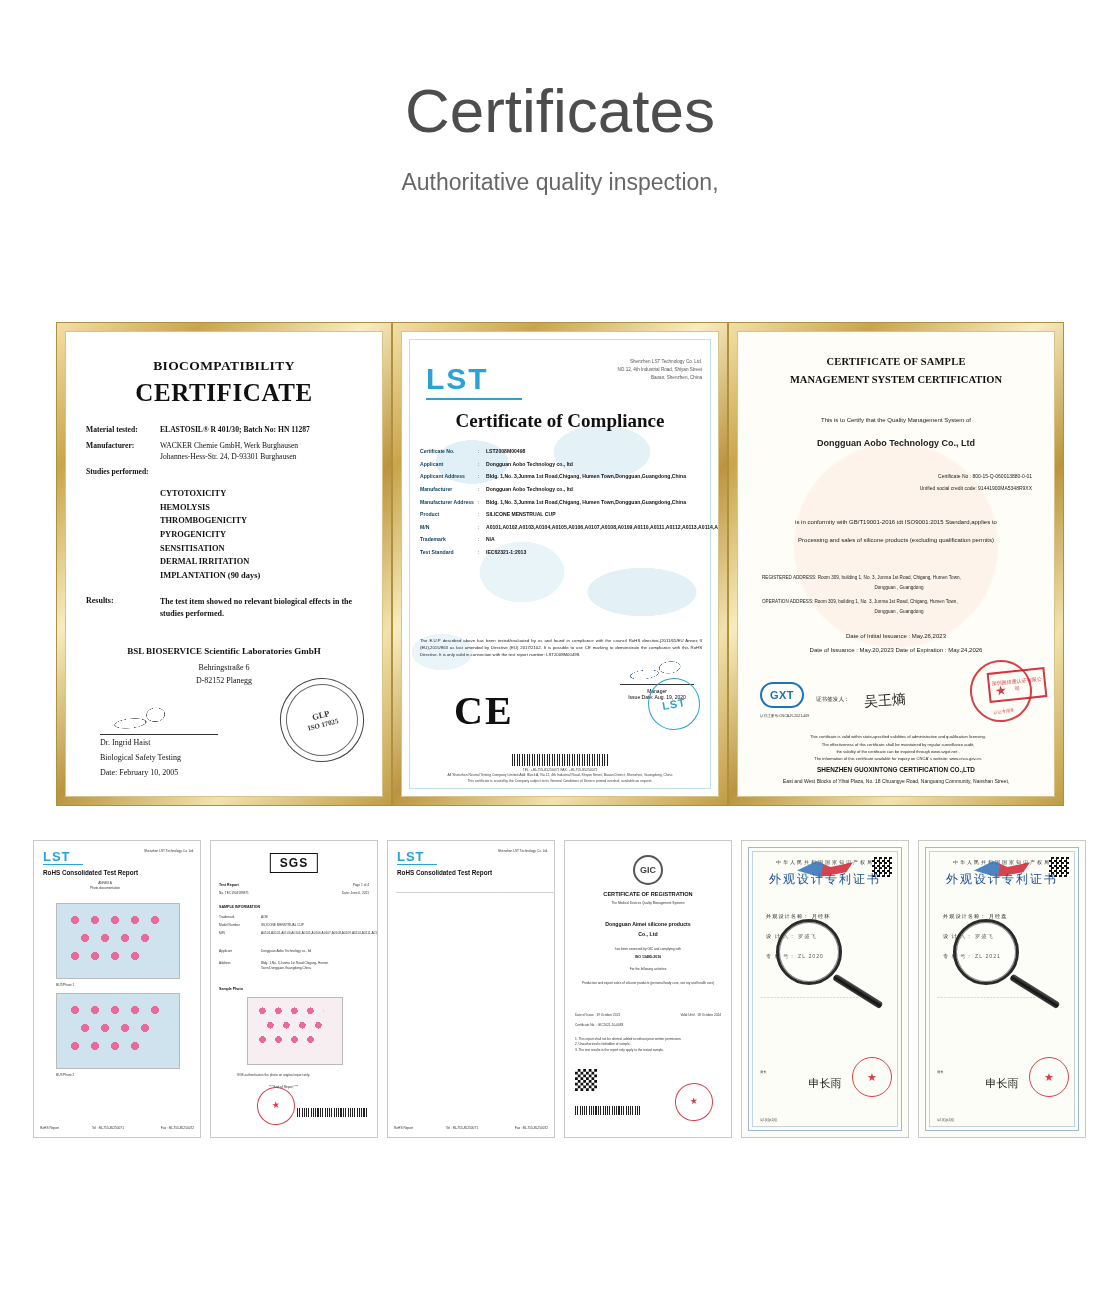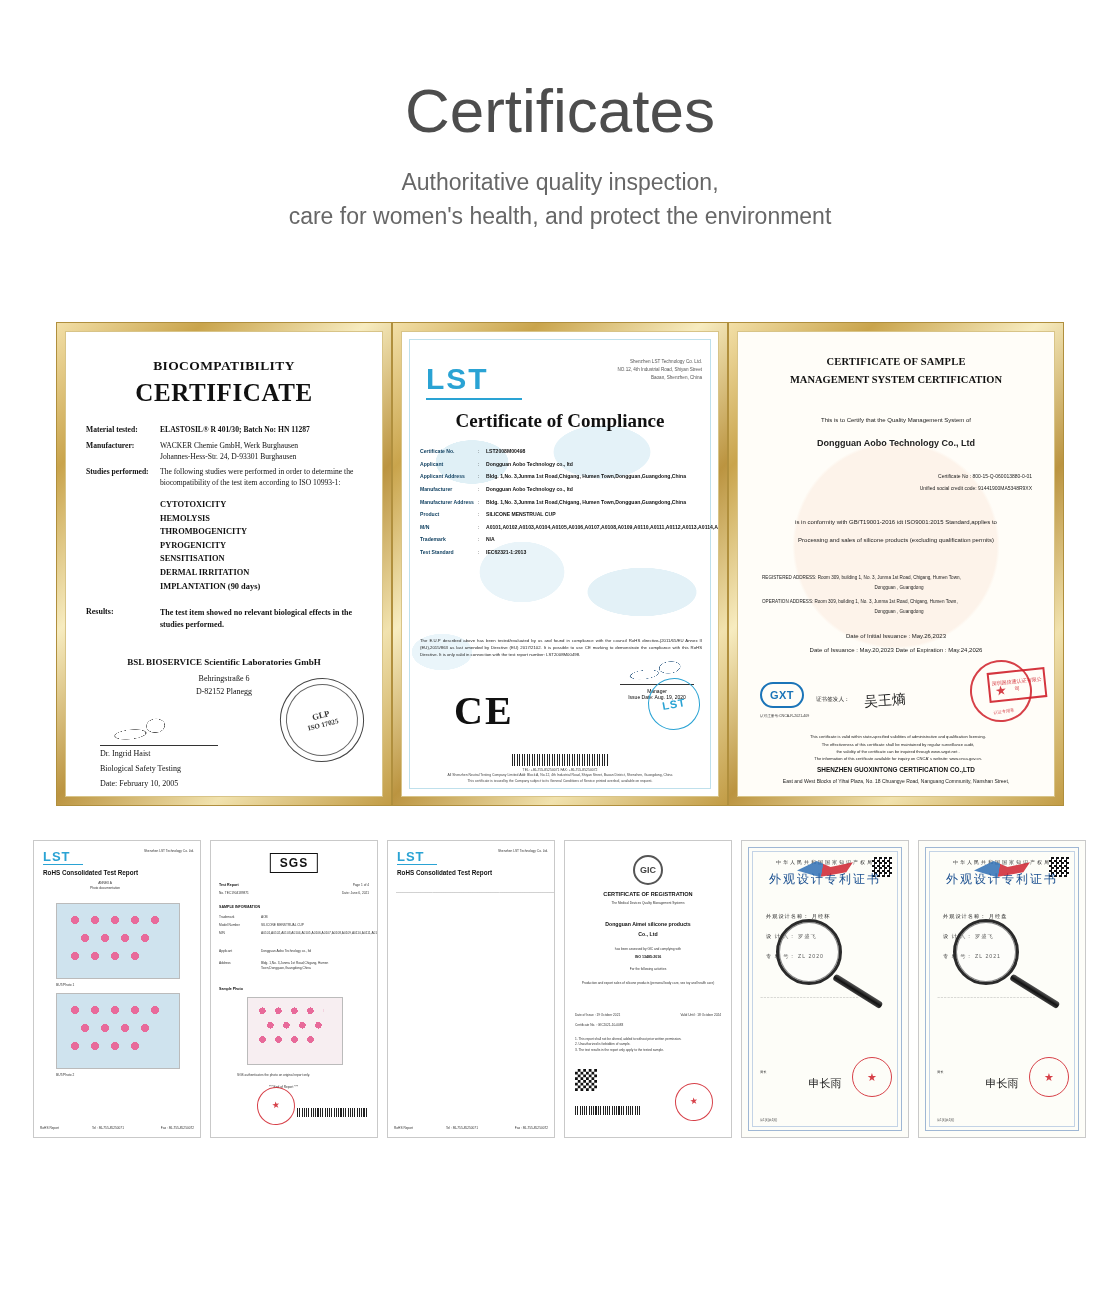--- a/index.html
+++ b/index.html
@@ -281,21 +281,20 @@
 </style>
 </head>
 <body>
 
 <div class="page">
 
   <div class="header">
     <h1 class="title">Certificates</h1>
     <div class="subtitle">
       <div>Authoritative quality inspection,</div>
-      <div>care for women's health, and protect the environment</div>
     </div>
   </div>
 
   <div class="top-row">
 
     <div class="frame">
       <div class="frame-inner">
         <div class="c1">
           <div class="h1">BIOCOMPATIBILITY</div>
           <div class="h2">CERTIFICATE</div>
@@ -305,21 +304,20 @@
               <div class="lab">Material tested:</div>
               <div class="val">ELASTOSIL® R 401/30; Batch No: HN 11287</div>
             </div>
             <div class="row">
               <div class="lab">Manufacturer:</div>
               <div class="val norm" style="white-space:pre-line">WACKER Chemie GmbH, Werk Burghausen
 Johannes-Hess-Str. 24, D-93301 Burghausen</div>
             </div>
             <div class="row">
               <div class="lab">Studies performed:</div>
-              <div class="val norm">The following studies were performed in order to determine the biocompatibility of the test item according to ISO 10993-1:</div>
             </div>
           </div>
 
           <div class="tests">
             <div>CYTOTOXICITY</div>
             <div>HEMOLYSIS</div>
             <div>THROMBOGENICITY</div>
             <div>PYROGENICITY</div>
             <div>SENSITISATION</div>
             <div>DERMAL IRRITATION</div>

